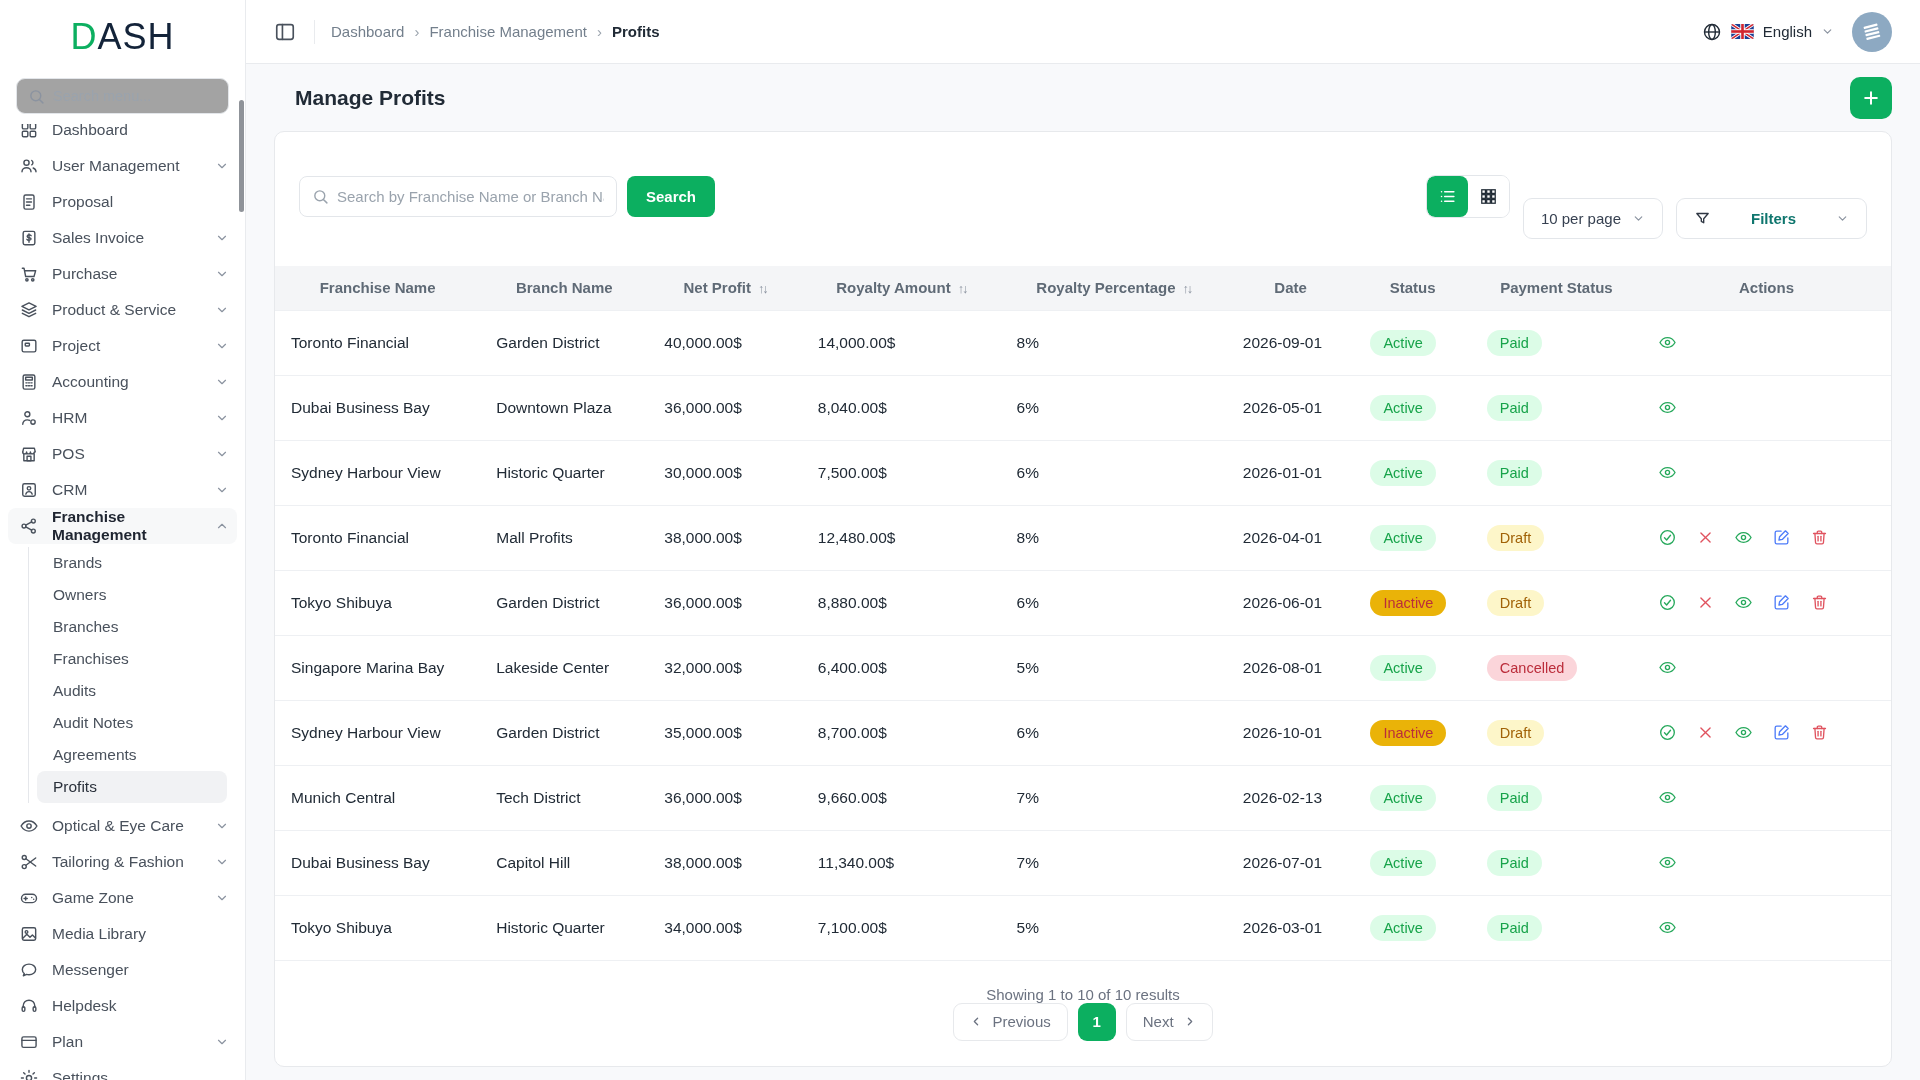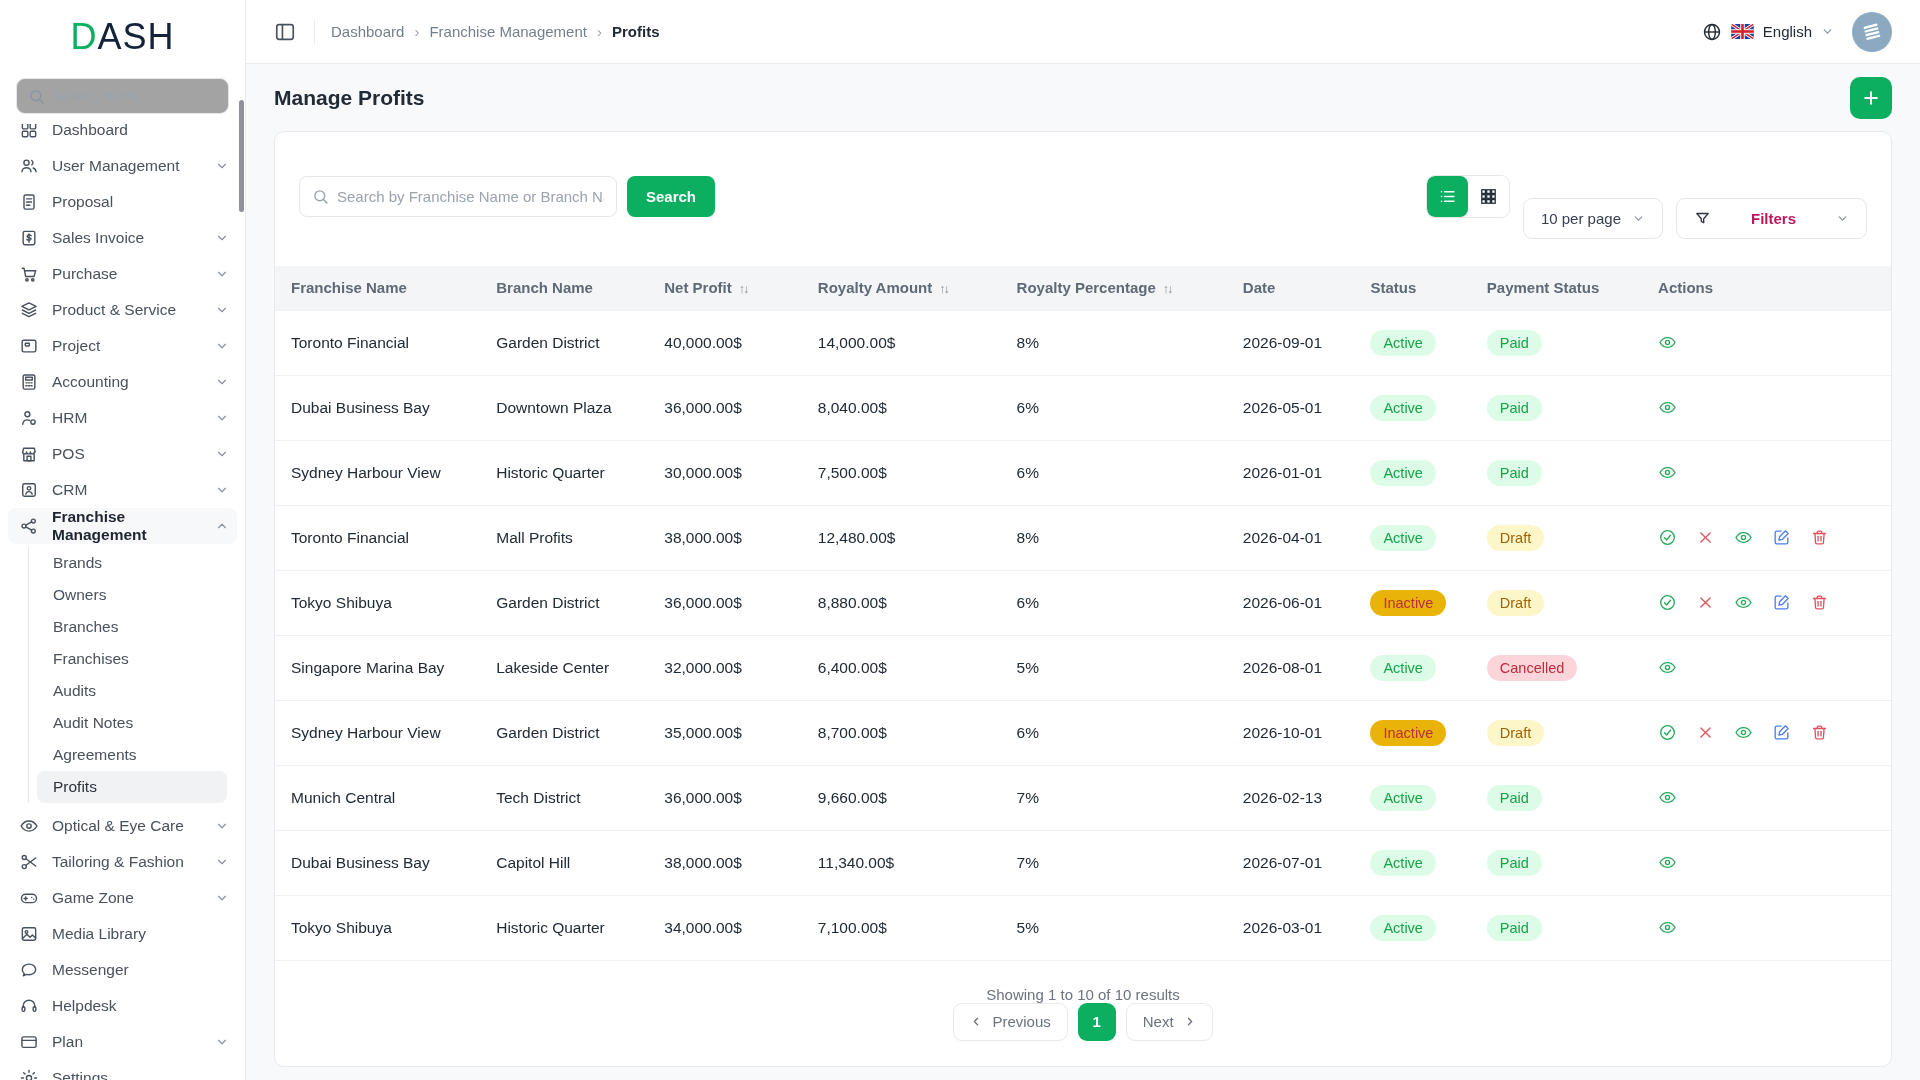--- a/index.html
+++ b/index.html
@@ -41,44 +41,44 @@
   .lang-switch { display:flex; align-items:center; gap:9px; cursor:pointer; background:none; border:none; font-family:inherit; }
   .lang-switch .globe { width:20px; height:20px; color:#212b36; }
   .flag { width:23px; height:15px; border-radius:2px; overflow:hidden; display:block; }
   .lang-label { font-size:15px; color:#212b36; }
   .lang-chev { width:13px; height:13px; color:#8b93a0; }
   .avatar { width:40px; height:40px; border-radius:50%; background:#8da9c2; display:flex; align-items:center; justify-content:center; cursor:pointer; margin-left:6px; }
   .avatar svg { width:26px; height:26px; }
 
   
   .main { position:absolute; left:246px; top:64px; right:0; bottom:0; padding:0 28px; overflow:hidden; }
-  .title-row { display:flex; align-items:center; justify-content:space-between; padding:13px 0 12px; }
+  .title-row { display:flex; align-items:center; justify-content:space-between; padding:13px 0 12px;margin-left:21px; }
   .page-title { font-size:21px; font-weight:700; color:#212b36; }
   .add-button { width:42px; height:42px; border:none; border-radius:10px; background:var(--primary,#0caf60); color:#fff; display:flex; align-items:center; justify-content:center; cursor:pointer; }
   .add-button .icon { width:20px; height:20px; }
 
   .card { background:#fff; border:1px solid #e7e9ec; border-radius:10px; overflow:hidden; }
   .card-toolbar { display:flex; align-items:center; padding:21px 24px 27px; }
   .search-box { width:318px; height:41px; border:1px solid #e3e6ea; border-radius:8px; display:flex; align-items:center; gap:8px; padding:0 12px; color:#9aa3ad; }
   .search-box .icon { width:17px; height:17px; flex:none; }
   .search-box input { border:none; outline:none; width:100%; font-size:15px; font-family:inherit; color:#374151; }
   .search-box input::placeholder { color:#9aa3ad; }
   .search-btn { height:41px; padding:0 19px; margin-left:10px; background:var(--primary,#0caf60); color:#fff; border:none; border-radius:8px; font-size:15px; font-weight:700; font-family:inherit; cursor:pointer; }
   .toolbar-right { margin-left:auto; display:flex; align-items:center; gap:13px; }
   .view-toggle { display:flex; border:1px solid #e3e6ea; border-radius:9px; overflow:hidden; }
   .vt-btn { width:41px; height:41px; border:none; background:#fff; color:#212b36; display:flex; align-items:center; justify-content:center; cursor:pointer; }
   .vt-btn .icon { width:19px; height:19px; }
   .vt-btn.active { background:var(--primary,#0caf60); color:#fff; border-radius:8px; }
   .per-page, .filters-btn { height:41px; border:1px solid #e3e6ea; border-radius:9px; background:#fff; display:flex; align-items:center; gap:11px; padding:0 17px; font-size:15px; color:#374151; font-family:inherit; cursor:pointer;margin-top:45px; }
-  .filters-btn { font-weight:700; color:#be185d;gap:40px; }
+  .filters-btn { font-weight:700; color:#0f766e;gap:40px; }
   .chev-sm { width:13px; height:13px; color:#8b93a0; }
   .funnel { width:17px; height:17px; color:#2f3743; }
 
   table { width:100%; border-collapse:collapse; table-layout:fixed; }
-  thead th { background:#f4f5f7; text-align:left; font-size:15px; font-weight:700; color:#5f6a76; height:44px; padding:0 16px; white-space:nowrap; }
+  thead th { background:#f4f5f7; text-align:center; font-size:15px; font-weight:700; color:#5f6a76; height:44px; padding:0 16px; white-space:nowrap; }
   .sort { color:#8b93a0; font-size:12.5px; letter-spacing:-2px; margin-left:7px; font-weight:400; cursor:pointer; }
   tbody td { height:65px; padding:0 16px; font-size:15.5px; color:#212b36; border-top:1px solid #eef0f3; white-space:nowrap; overflow:hidden; }
   tbody tr:last-child td { border-bottom:1px solid #eef0f3; }
   .badge { display:inline-block; padding:5px 13px; border-radius:999px; font-size:14.5px; }
   .badge-green  { background:#dcfce7; color:#17a34a; }
   .badge-red    { background:#eab308; color:#bb2d3b; }
   .badge-yellow { background:#fdf6c9; color:#a16207; }
   .badge-pink   { background:#fbd5da; color:#bb2d3b; }
   .actions { display:flex; align-items:center; gap:19px; }
   .action-btn { width:19px; height:19px; display:block; cursor:pointer; background:none; border:none; padding:0; }

